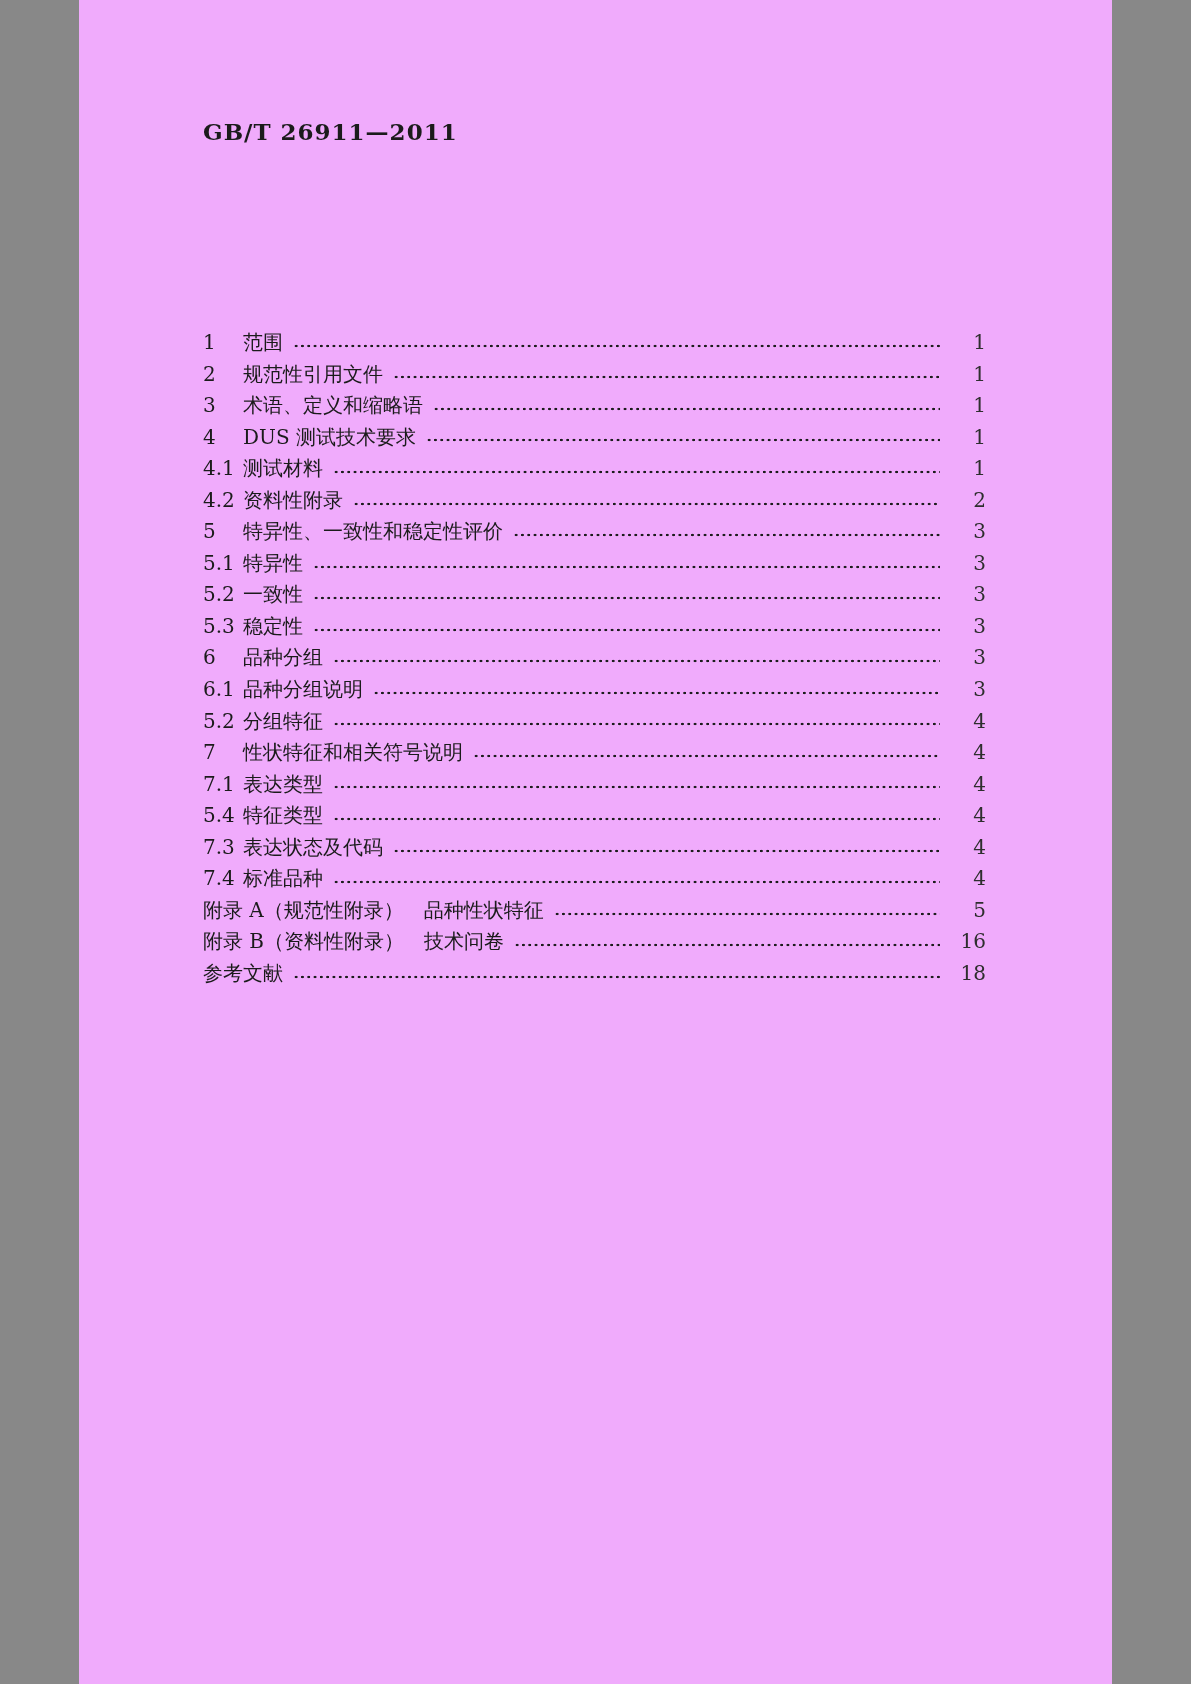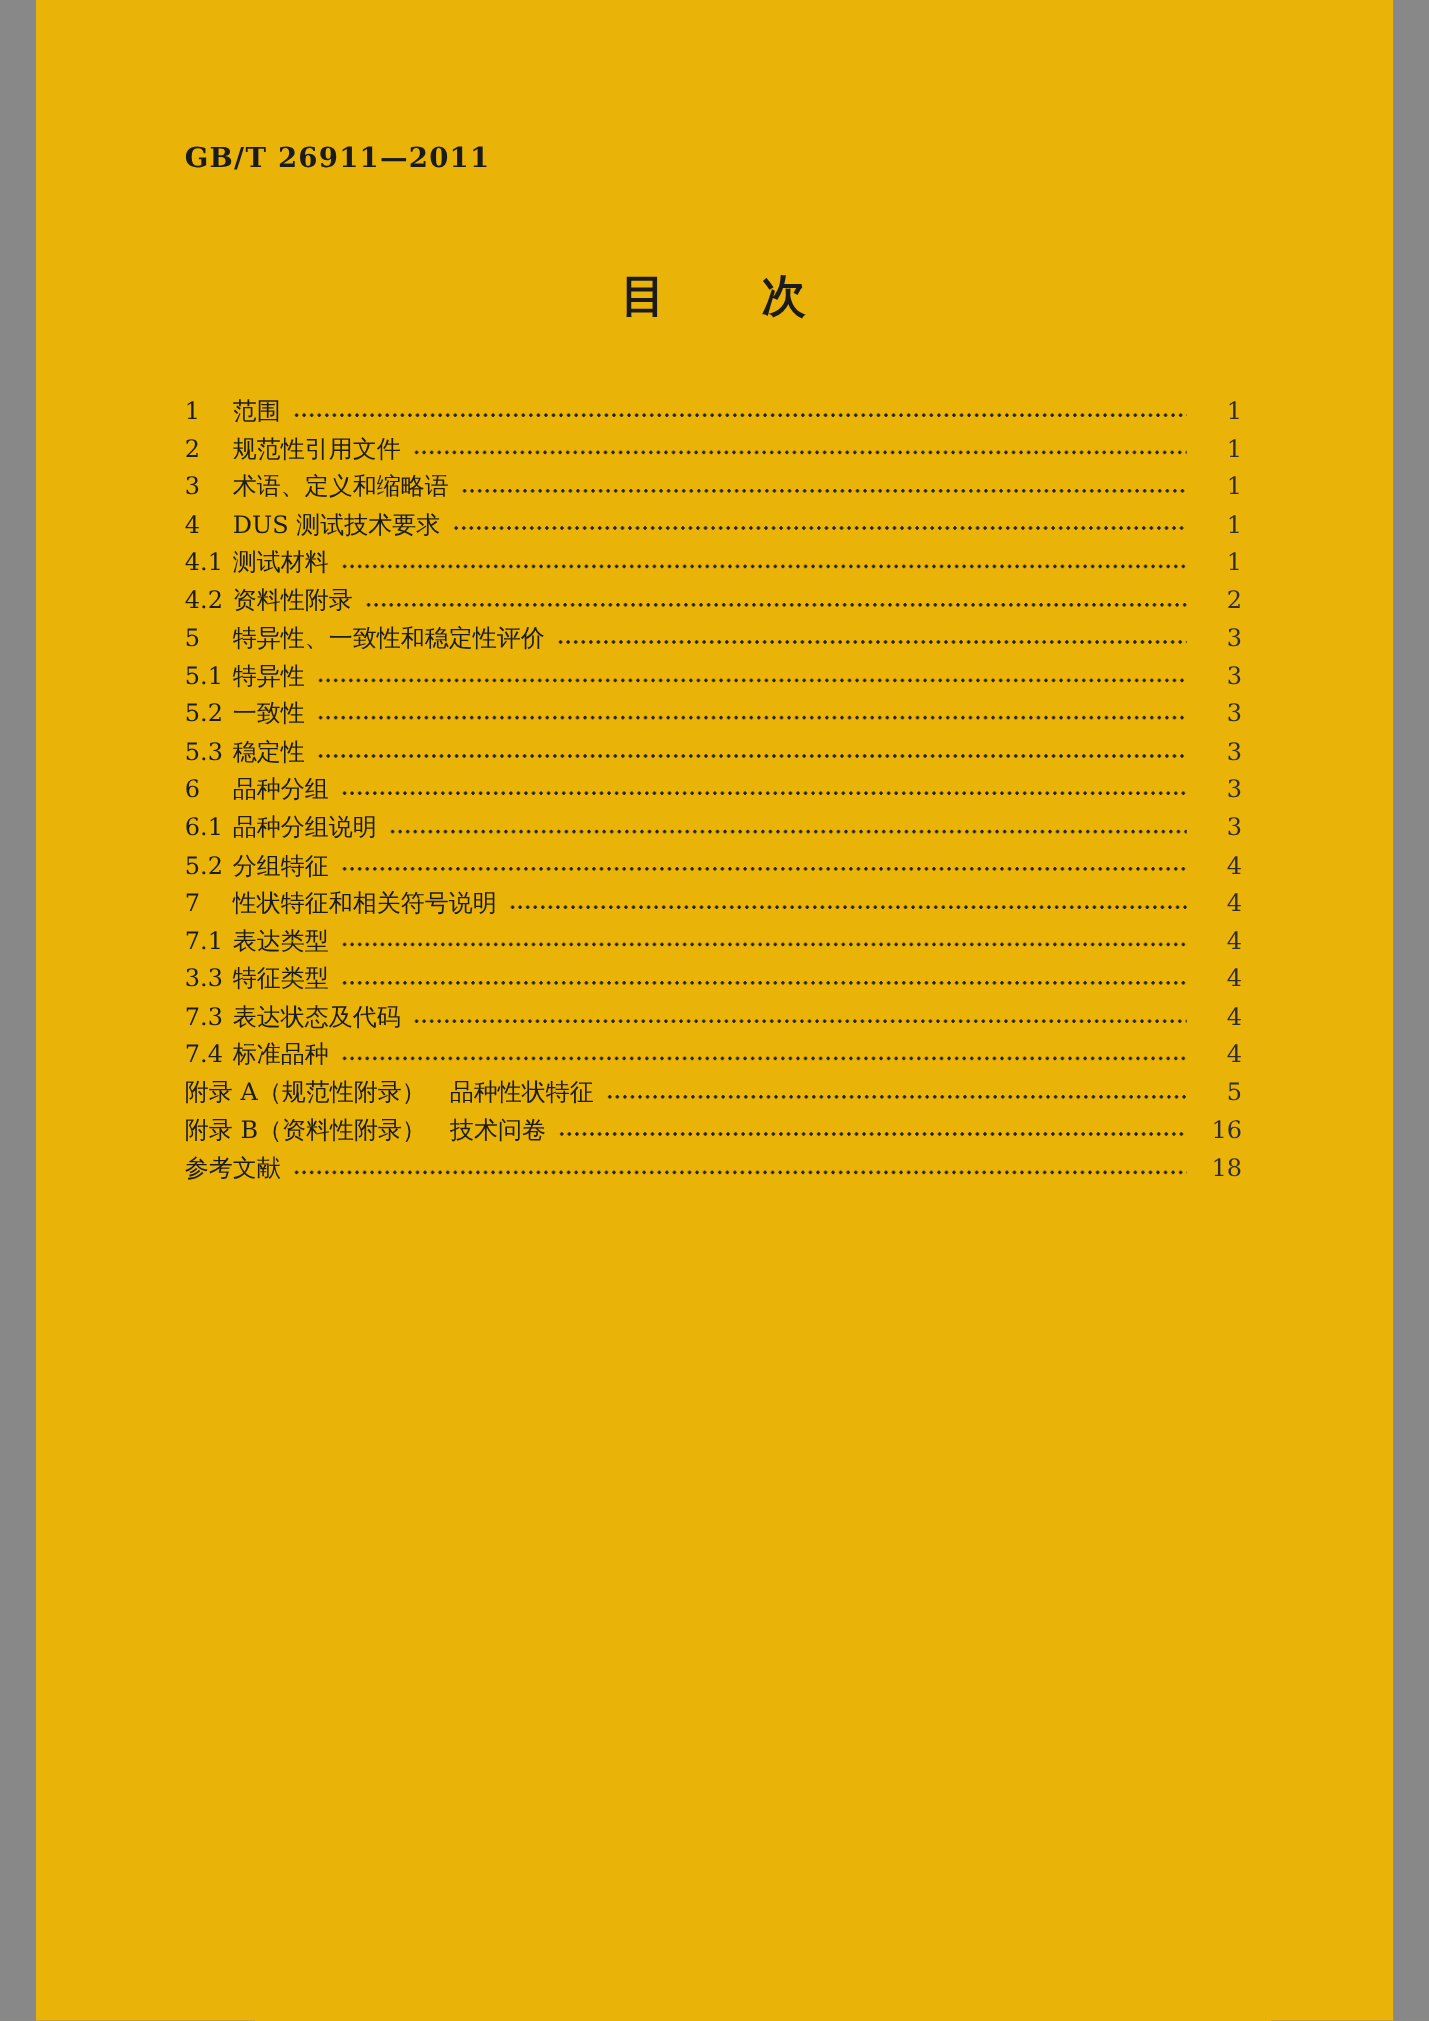--- a/index.html
+++ b/index.html
@@ -2,24 +2,24 @@
 <html><head>
 <meta charset="utf-8">
 <style>
   html, body {
     margin: 0;
     padding: 0;
     background: #888;
   }
   .page {
     position: relative;
-    width: 1131px;
+    width: 1033px;
     height: 1684px;
     margin: 0 auto;
-    background: #eab308;
+    background: #f0abfc;
     overflow: hidden;
     font-family: "DejaVu Serif", "Liberation Serif", serif;
     color: #1b1b1b;
   }
   .doc-number {
     position: absolute;
     left: 124px;
     top: 118px;
     font-size: 23px;
     font-weight: bold;
@@ -79,21 +79,20 @@
     color: #2e2e2e;
   }
 </style>
 </head>
 <body>
 
 <div class="page">
 
   <div class="doc-number">GB/T 26911—2011</div>
 
-  <h1 class="page-title">目　　次</h1>
 
   <div class="toc">
 
   <div class="toc-row">
     <span class="toc-num">1</span>
     <span class="toc-label">范围</span>
     <span class="toc-dots"></span>
     <span class="toc-page">1</span>
   </div>
 
@@ -189,21 +188,21 @@
   </div>
 
   <div class="toc-row">
     <span class="toc-num">7.1</span>
     <span class="toc-label">表达类型</span>
     <span class="toc-dots"></span>
     <span class="toc-page">4</span>
   </div>
 
   <div class="toc-row">
-    <span class="toc-num">3.3</span>
+    <span class="toc-num">5.4</span>
     <span class="toc-label">特征类型</span>
     <span class="toc-dots"></span>
     <span class="toc-page">4</span>
   </div>
 
   <div class="toc-row">
     <span class="toc-num">7.3</span>
     <span class="toc-label">表达状态及代码</span>
     <span class="toc-dots"></span>
     <span class="toc-page">4</span>

